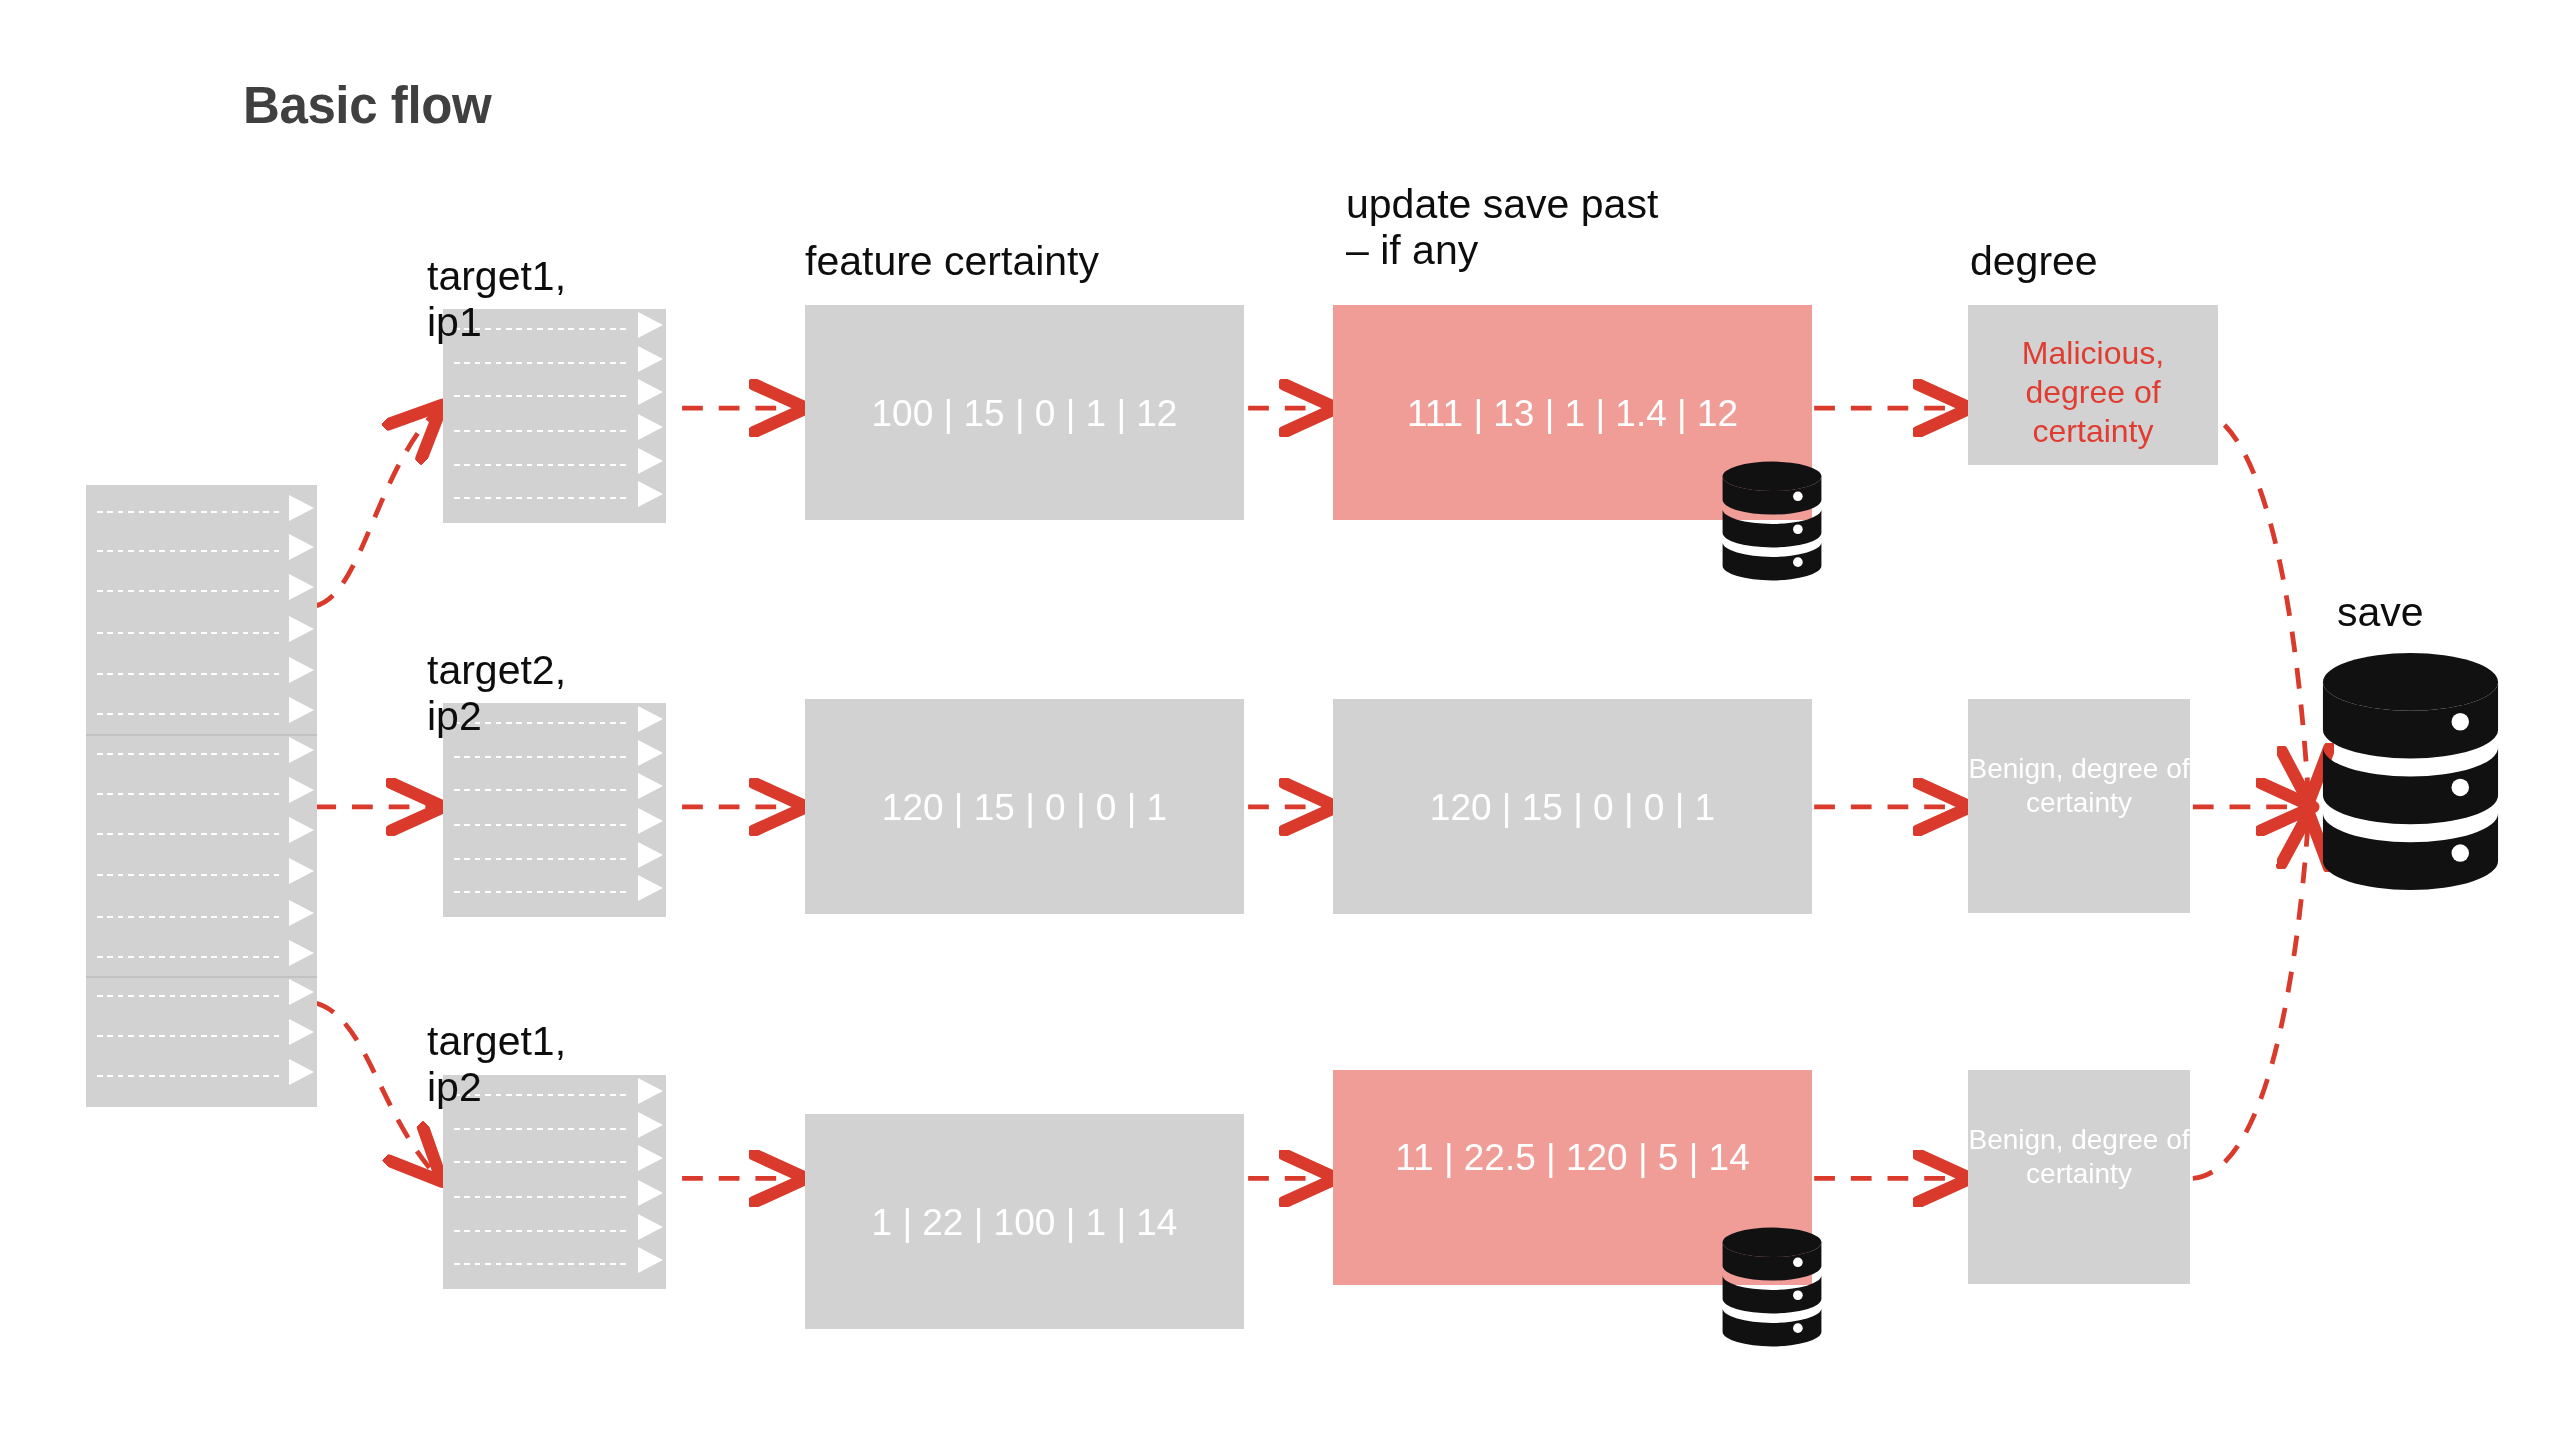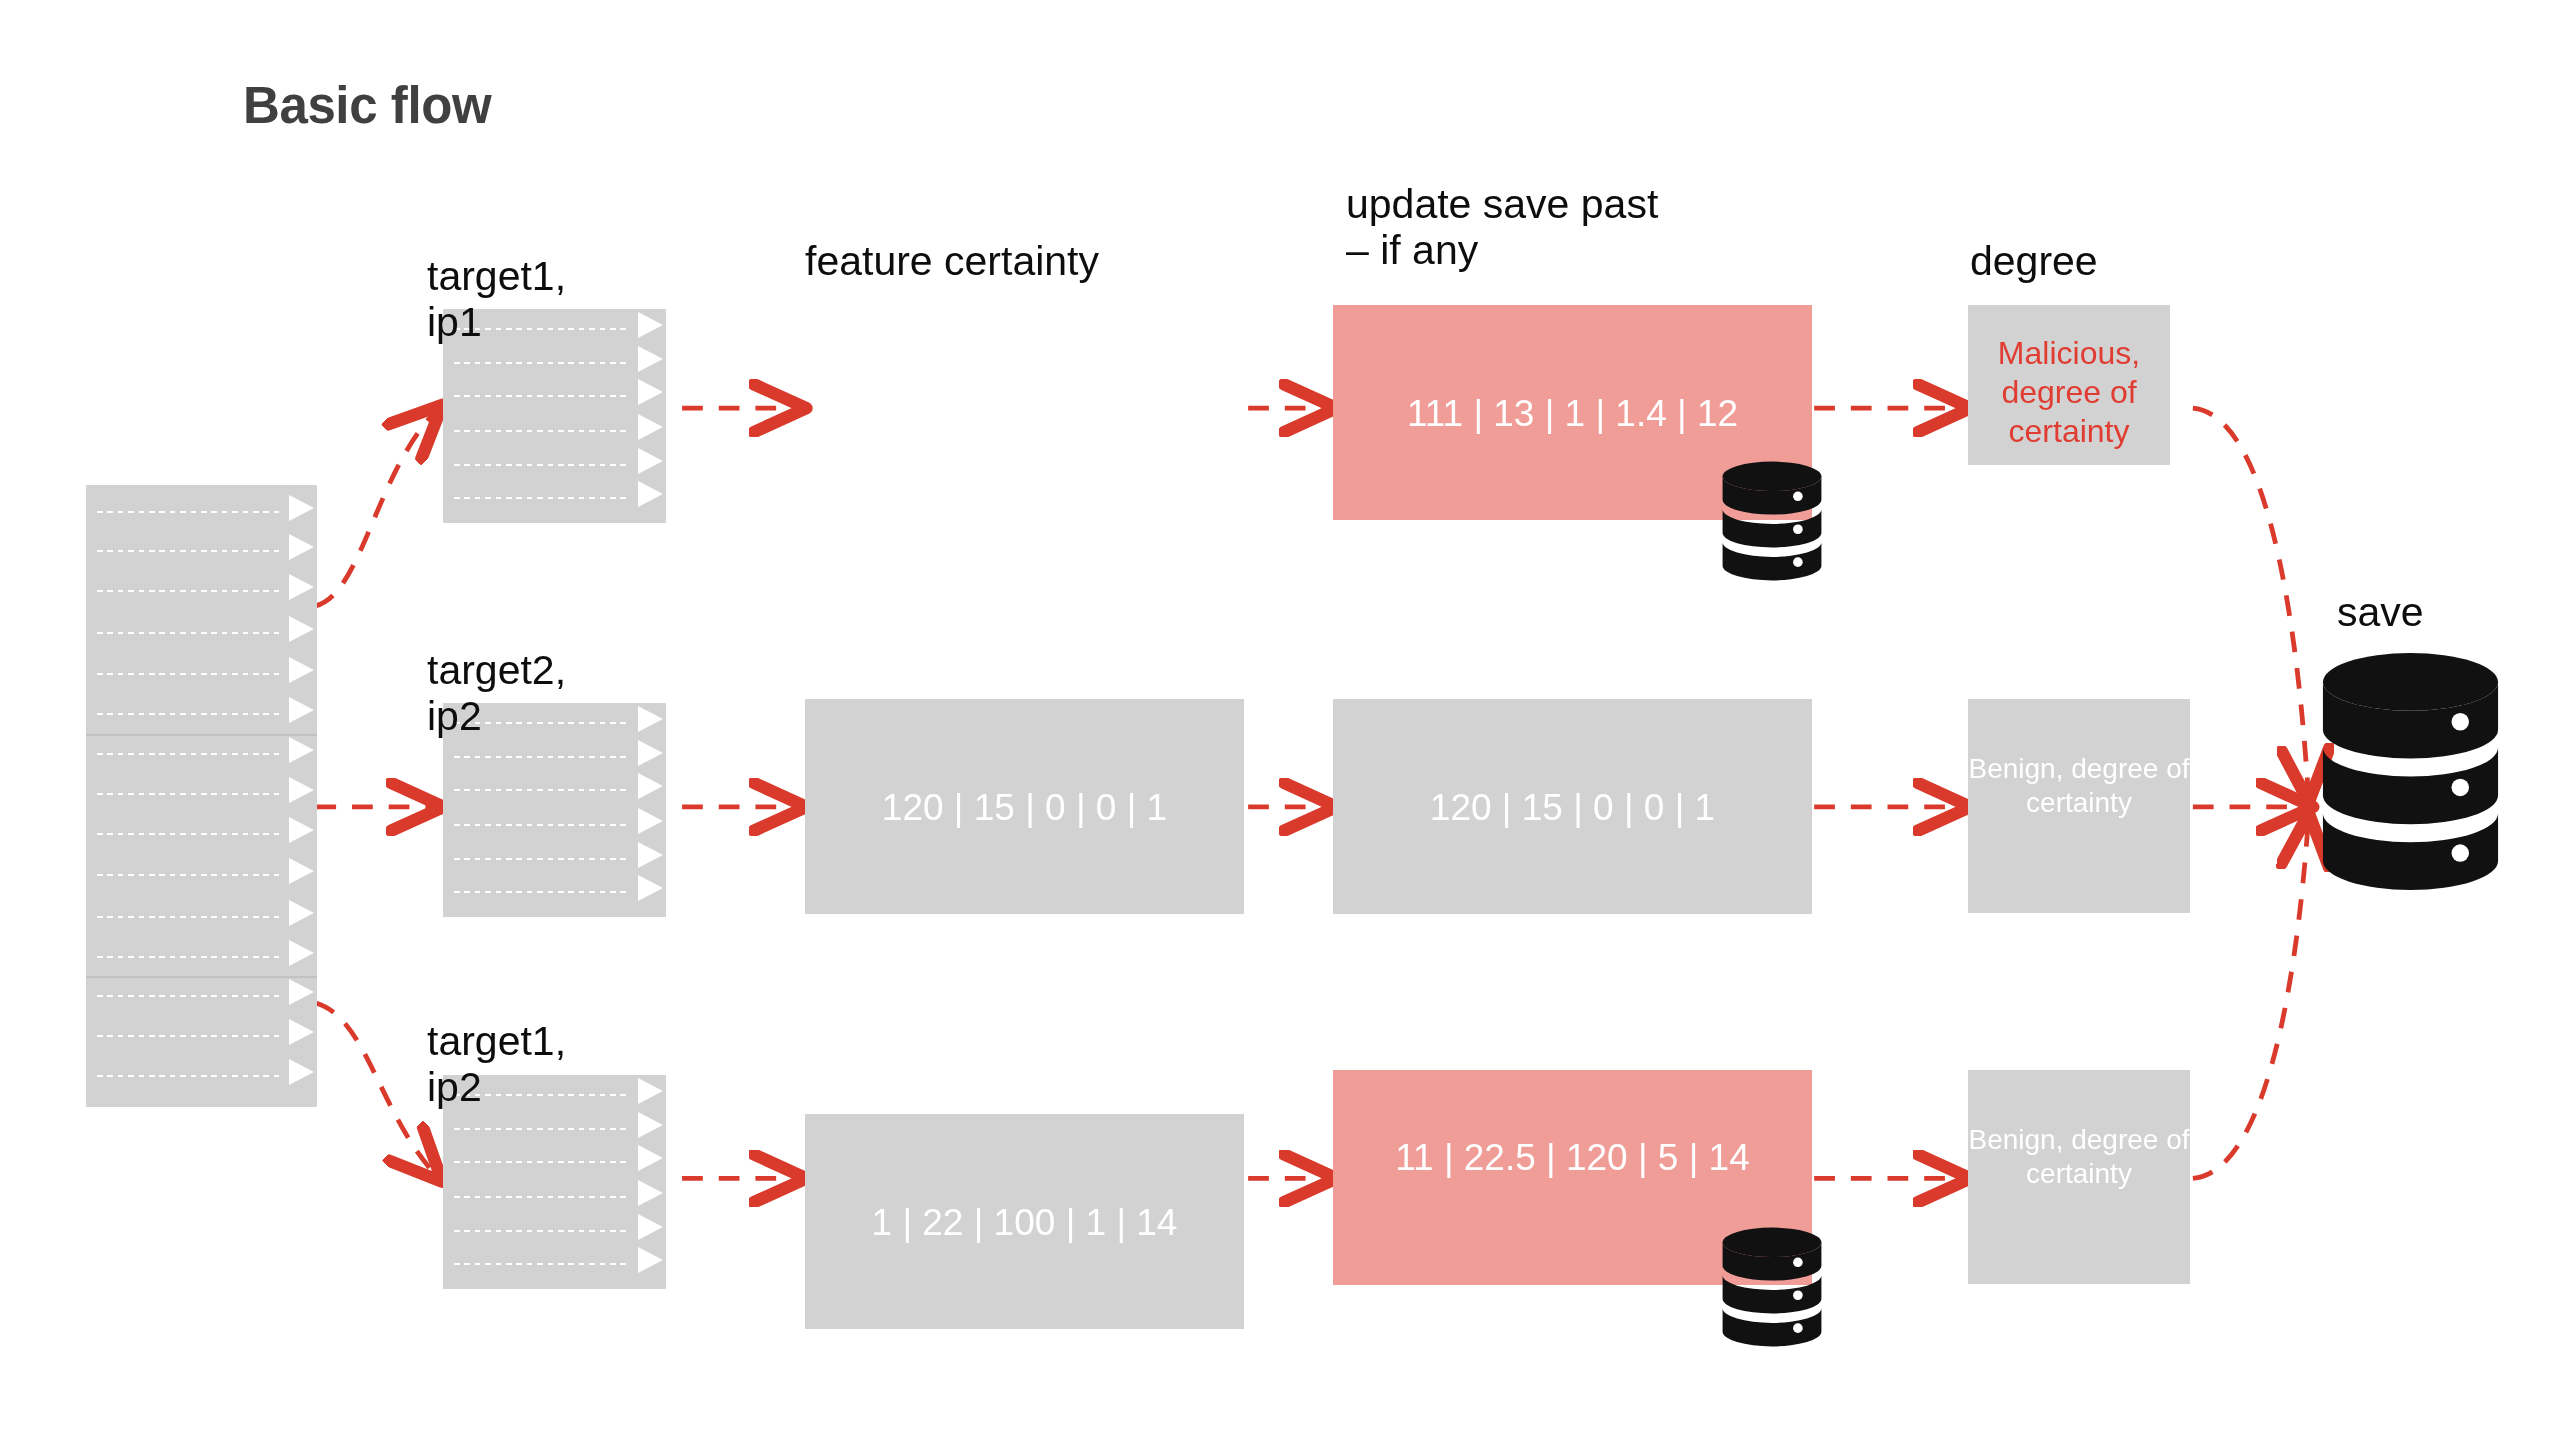--- a/index.html
+++ b/index.html
@@ -154,41 +154,44 @@
       <div class="rowline" style="top:155px;"></div>
         <div class="tri" style="top:139px;"></div>
       <div class="rowline" style="top:188px;"></div>
         <div class="tri" style="top:172px;"></div>
     </div>
   </div>
   <div class="abs col-label" style="left:427px; top:254px; width:263px;">target1,
 ip1</div>
 
   <div class="abs col-label" style="left:805px; top:239px; width:494px;">feature certainty</div>
+  <div class="abs box" style="left:805px; top:305px; width:439px; height:215px;">
+    <div class="box-text" style="top:86px;">100 | 15 | 0 | 1 | 12</div>
+  </div>
 
   <div class="abs col-label" style="left:1346px; top:182px; width:510px;">update save past
 – if any</div>
   <div class="abs box salmon" style="left:1333px; top:305px; width:479px; height:215px;">
     <div class="box-text" style="top:86px;">111 | 13 | 1 | 1.4 | 12</div>
   </div>
 
   <div class="abs db" style="left:1713px; top:461px; width:118px; height:120px;">
     <svg viewBox="0 0 100 102" width="118" height="120">
       <ellipse cx="50" cy="13" rx="42" ry="12.5" fill="#111111"></ellipse>
       <path d="M8,13 v20 a42,12.5 0 0 0 84,0 v-20 a42,12.5 0 0 1 -84,0 z" fill="#111111"></path>
       <path d="M8,41 v20 a42,12.5 0 0 0 84,0 v-20 a42,12.5 0 0 1 -84,0 z" fill="#111111"></path>
       <path d="M8,69 v20 a42,12.5 0 0 0 84,0 v-20 a42,12.5 0 0 1 -84,0 z" fill="#111111"></path>
       <circle cx="72" cy="30" r="4.1" fill="#ffffff"></circle>
       <circle cx="72" cy="58" r="4.1" fill="#ffffff"></circle>
       <circle cx="72" cy="86" r="4.1" fill="#ffffff"></circle>
     </svg>
   </div>
 
   <div class="abs col-label" style="left:1970px; top:239px; width:263px;">degree</div>
-  <div class="abs box" style="left:1968px; top:305px; width:202px; height:160px;">
+  <div class="abs box" style="left:1968px; top:305px; width:250px; height:160px;">
     <div class="box-text red" style="top:29px;">Malicious,
 degree of
 certainty</div>
   </div>
 
   <div class="abs stack" style="left:443px; top:703px; width:223px; height:214px;">
     <div class="rows">
       <div class="rowline" style="top:19px;"></div>
         <div class="tri" style="top:3.2px;"></div>
       <div class="rowline" style="top:53px;"></div>

